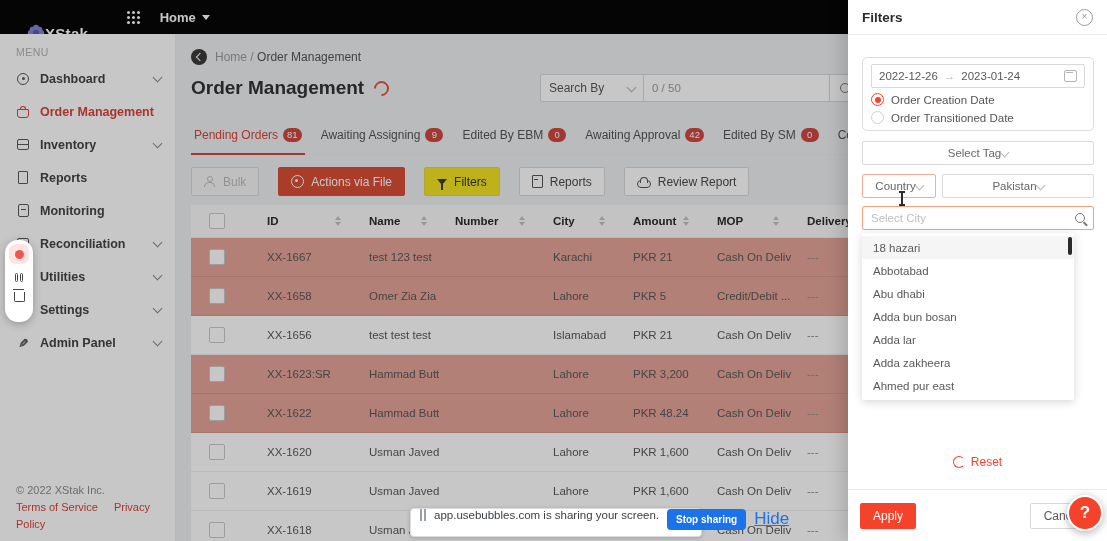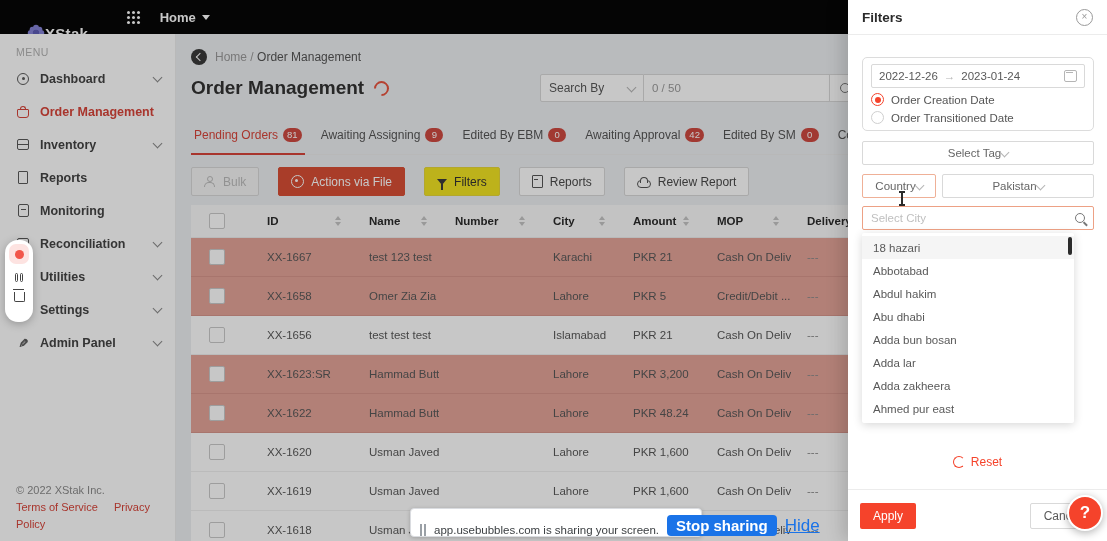--- a/index.html
+++ b/index.html
@@ -129,24 +129,24 @@
   .apply-btn{background:#f5432b;color:#fff;border:none;border-radius:2px;height:26px;padding:0 13px;font-size:12px;cursor:pointer;}
   .cancel-btn{background:#fff;color:#595959;border:1px solid #d9d9d9;border-radius:2px;height:26px;padding:0 13px;font-size:12px;cursor:pointer;}
   
   .rec-widget{position:absolute;left:5px;top:240px;width:28px;height:82px;background:#fff;border-radius:13px;box-shadow:0 2px 8px rgba(0,0,0,.25);z-index:60;display:flex;flex-direction:column;align-items:center;padding-top:4px;box-sizing:border-box;gap:9px;}
   .rec-btn{width:20px;height:20px;border-radius:7px;background:#fde3e1;display:flex;align-items:center;justify-content:center;cursor:pointer;}
   .rec-dot{width:9px;height:9px;border-radius:50%;background:#f2564a;}
   .pause-ico{display:flex;gap:2px;cursor:pointer;}
   .pause-ico i{width:3px;height:9px;border:1.2px solid #444;border-radius:2px;box-sizing:border-box;}
   .trash-ico{width:9px;height:9px;border:1.2px solid #444;border-top:none;border-radius:0 0 2px 2px;position:relative;cursor:pointer;margin-top:1px;}
   .trash-ico:before{content:'';position:absolute;left:-2px;top:-3px;width:11px;height:0;border-top:1.2px solid #444;}
-  .share-bar{position:absolute;left:410px;top:508px;width:292px;height:29px;background:#fff;border:1px solid #dadce0;border-radius:4px;z-index:60;display:flex;align-items:flex-end;padding:0 9px;box-sizing:border-box;gap:8px;box-shadow:0 1px 4px rgba(0,0,0,.2);}
+  .share-bar{position:absolute;left:410px;top:508px;width:292px;height:29px;background:#fff;border:1px solid #dadce0;border-radius:4px;z-index:60;display:flex;align-items:flex-start;padding:0 9px;box-sizing:border-box;gap:8px;box-shadow:0 1px 4px rgba(0,0,0,.2);}
   .drag-handle{width:2px;height:12px;background:#9aa0a6;box-shadow:4px 0 0 #9aa0a6;margin-right:4px;flex:none;}
   .share-msg{font-size:11.5px;color:#3c4043;white-space:nowrap;}
-  .stop-btn{background:#1a73e8;color:#fff;border:none;border-radius:4px;height:21px;padding:0 9px;font-size:15px;font-weight:bold;cursor:pointer;flex:none;}
+  .stop-btn{background:#1a73e8;color:#fff;border:none;border-radius:4px;height:21px;padding:0 9px;font-size:10px;font-weight:bold;cursor:pointer;flex:none;}
   .hide-link{color:#1a73e8;font-size:17px;text-decoration:underline;cursor:pointer;}
   .help-fab{position:absolute;left:1067px;top:495px;width:36px;height:36px;border-radius:50%;background:#f5432b;border:2px solid #fff;box-sizing:border-box;color:#fff;font-size:17px;font-weight:bold;display:flex;align-items:center;justify-content:center;z-index:70;box-shadow:0 2px 8px rgba(0,0,0,.3);cursor:pointer;}
   .ibeam{position:absolute;left:901px;top:192px;z-index:65;width:2px;height:13px;background:#2b2b2b;}
   .ibeam:before,.ibeam:after{content:'';position:absolute;left:-2px;width:6px;height:2px;background:#2b2b2b;}
   .ibeam:before{top:-1px;}.ibeam:after{bottom:-1px;}
 </style>
 </head>
 <body>
 
 <div class="stage">
@@ -514,21 +514,20 @@
 
       <div class="city-input">
         <span>Select City</span>
         <span class="mag"></span>
       </div>
 
       <div class="city-list" id="city-list">
         <span class="scroll-thumb"></span>
       <div class="city-opt sel">18 hazari</div>
           <div class="city-opt">Abbotabad</div>
-          <div class="city-opt">Abdul hakim</div>
           <div class="city-opt">Abu dhabi</div>
           <div class="city-opt">Adda bun bosan</div>
           <div class="city-opt">Adda lar</div>
           <div class="city-opt">Adda zakheera</div>
           <div class="city-opt">Ahmed pur east</div>
         </div>
     </div>
 
     <div class="reset-row">
       <span class="reset-ico"></span>

